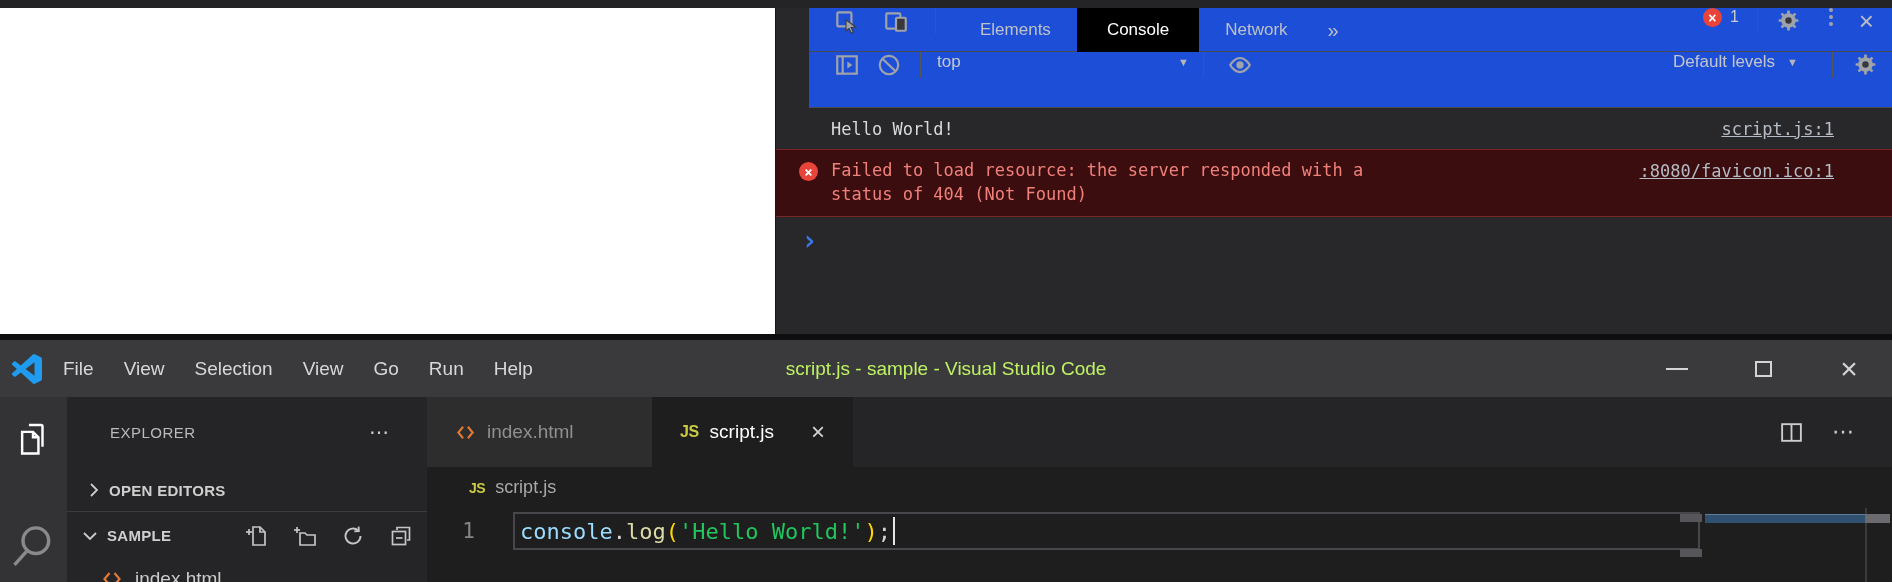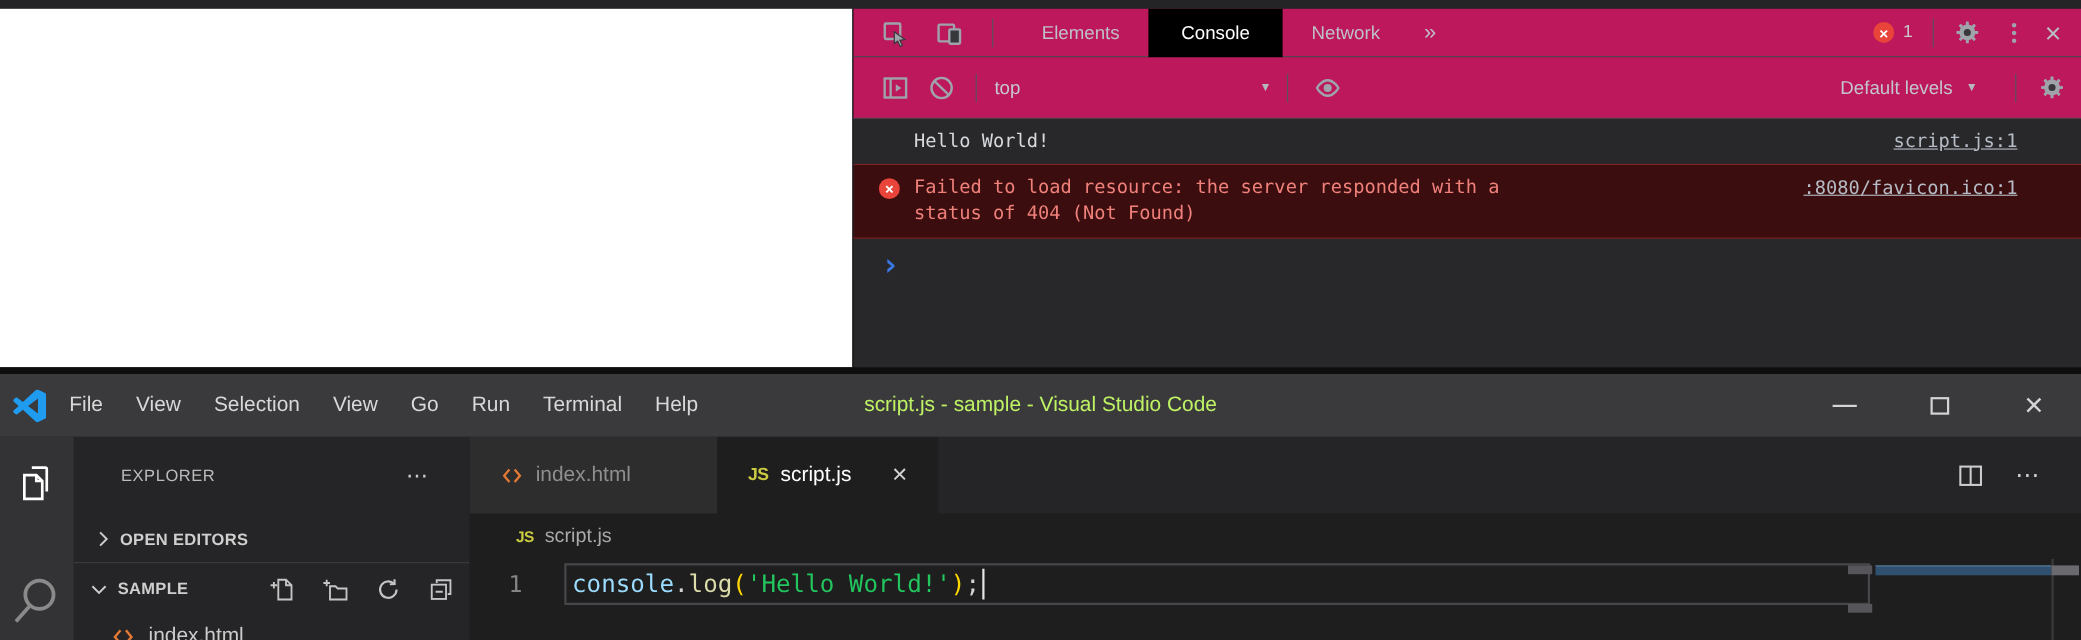--- a/index.html
+++ b/index.html
@@ -8,21 +8,21 @@
   .abs { position:absolute; }
   svg { display:block; }
 
   
   #top-strip { left:0; top:0; width:1892px; height:8px; background:#242426; }
   #browser-page { left:0; top:8px; width:775px; height:326px; background:#ffffff; }
 
   
   #devtools { left:775px; top:8px; width:1117px; height:326px; background:#28282b;
     border-left:1px solid #161618; color:#c8cad0; }
-  .dt-row { display:flex; align-items:center; background:#be185d; }
+  .dt-row { display:flex; align-items:flex-start; background:#1d4ed8;margin-left:33px; }
   #dt-tabbar { height:44px; border-bottom:1px solid #4a4a4e; }
   #dt-toolbar { height:56px; border-bottom:1px solid #4c4c50; }
   .vsep { width:1px; height:26px; background:#55555a; }
   .dt-tab { height:44px; display:flex; align-items:center; padding:0 26px;
     font-size:17px; color:#bec1c7; cursor:default; }
   .dt-tab.active { background:#000000; color:#ffffff; padding:0 30px; }
   .dt-icon { flex:0 0 auto; }
   .err-badge { width:19px; height:19px; border-radius:50%; background:#e8443a;
     color:#fff; font-size:14px; font-weight:bold; display:flex; align-items:center;
     justify-content:center; line-height:1; }
@@ -232,21 +232,20 @@
   <div id="titlebar">
     <svg id="vs-logo" width="30" height="30" viewBox="0 0 24 24">
       <path fill="#1f9cf0" d="M23.15 2.587 18.21.21a1.494 1.494 0 0 0-1.705.29l-9.46 8.63-4.12-3.128a.999.999 0 0 0-1.276.057L.327 7.261A1 1 0 0 0 .326 8.74L3.899 12 .326 15.26a1 1 0 0 0 .001 1.479L1.65 17.94a.999.999 0 0 0 1.276.057l4.12-3.128 9.46 8.63a1.492 1.492 0 0 0 1.704.29l4.942-2.377A1.5 1.5 0 0 0 24 20.06V3.939a1.5 1.5 0 0 0-.85-1.352zm-5.146 14.861L10.826 12l7.178-5.448v10.896z"></path>
     </svg>
     <div class="menu-item">File</div>
     <div class="menu-item">View</div>
     <div class="menu-item">Selection</div>
     <div class="menu-item">View</div>
     <div class="menu-item">Go</div>
     <div class="menu-item">Run</div>
-    <div class="menu-item">Terminal</div>
     <div class="menu-item">Help</div>
     <div id="window-title">script.js - sample - Visual Studio Code</div>
     <div id="win-controls">
       <div class="win-btn">
           <span class="ico-min"></span>
         </div>
       <div class="win-btn">
           <span class="ico-max"></span>
         </div>
       <div class="win-btn">

